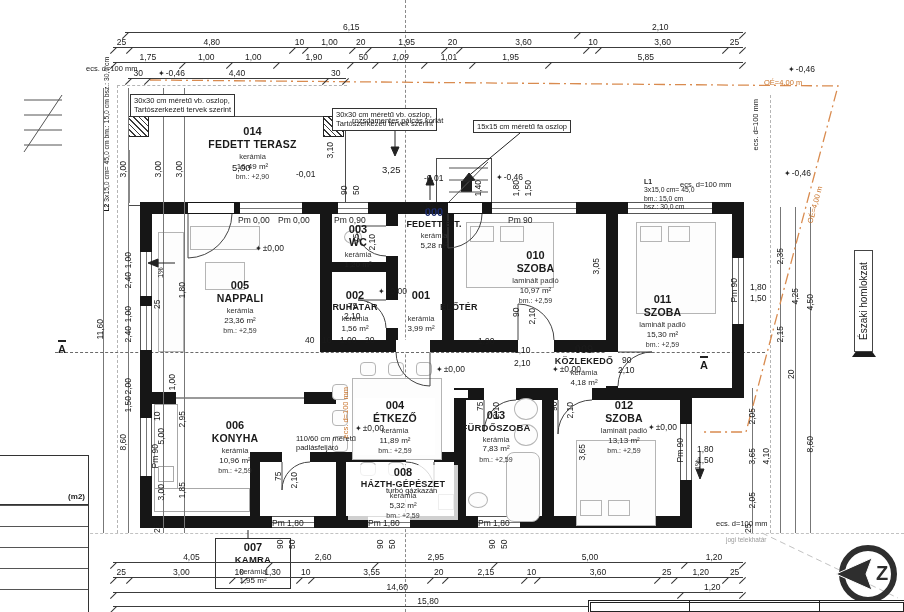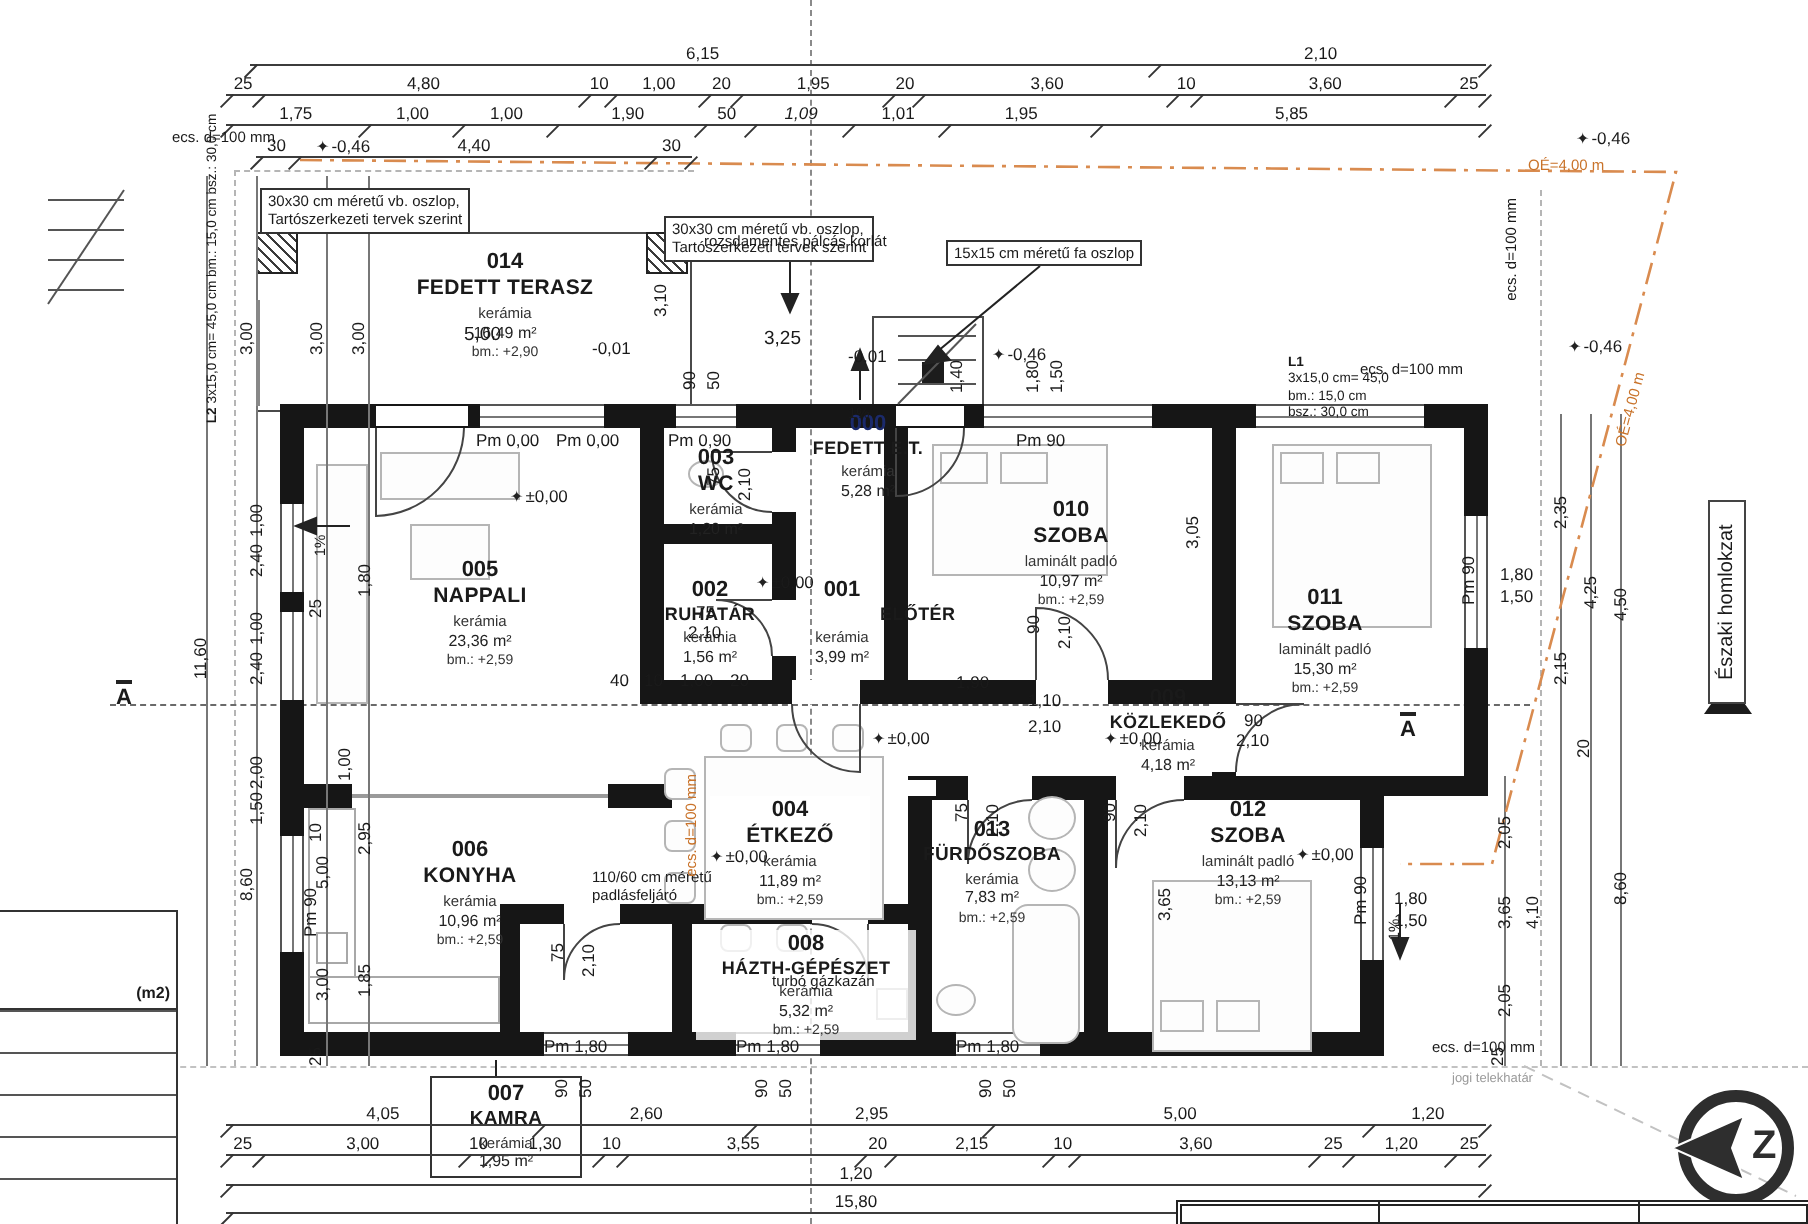--- a/index.html
+++ b/index.html
@@ -455,20 +455,23 @@
         <b>25</b>
       </span>
       <span class="seg" style="flex-grow: 1.2;">
         <b>1,20</b>
       </span>
       <span class="seg" style="flex-grow: 0.25;">
         <b>25</b>
       </span>
     </div>
   <div class="chain" style="left:113px;top:580px;width:630px;">
+      <span class="seg" style="flex-grow: 14.6;">
+        <b>14,60</b>
+      </span>
       <span class="seg" style="flex-grow: 1.2;">
         <b>1,20</b>
       </span>
     </div>
   <div class="chain" style="left:113px;top:594px;width:630px;">
       <span class="seg" style="flex-grow: 15.8;">
         <b>15,80</b>
       </span>
     </div>
 

